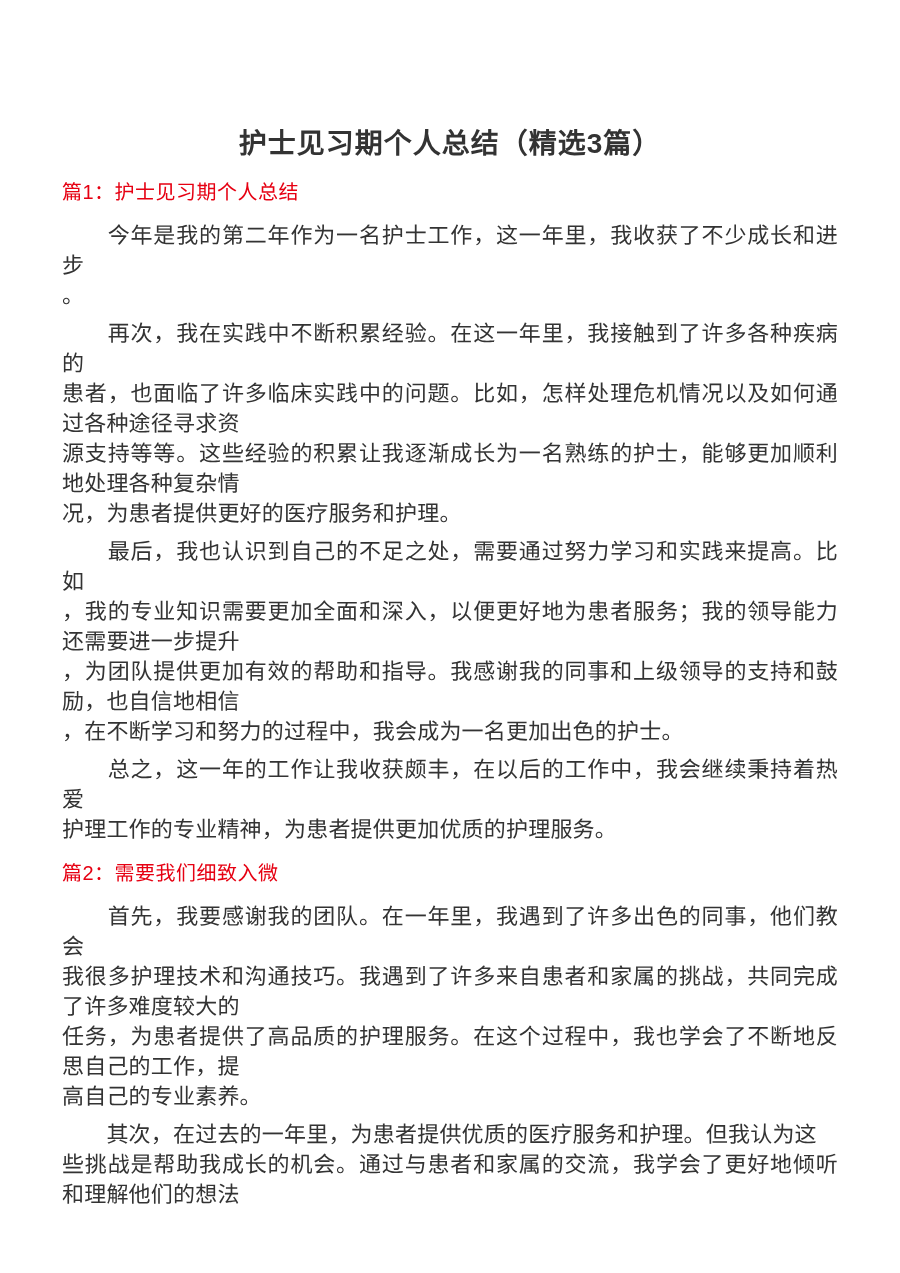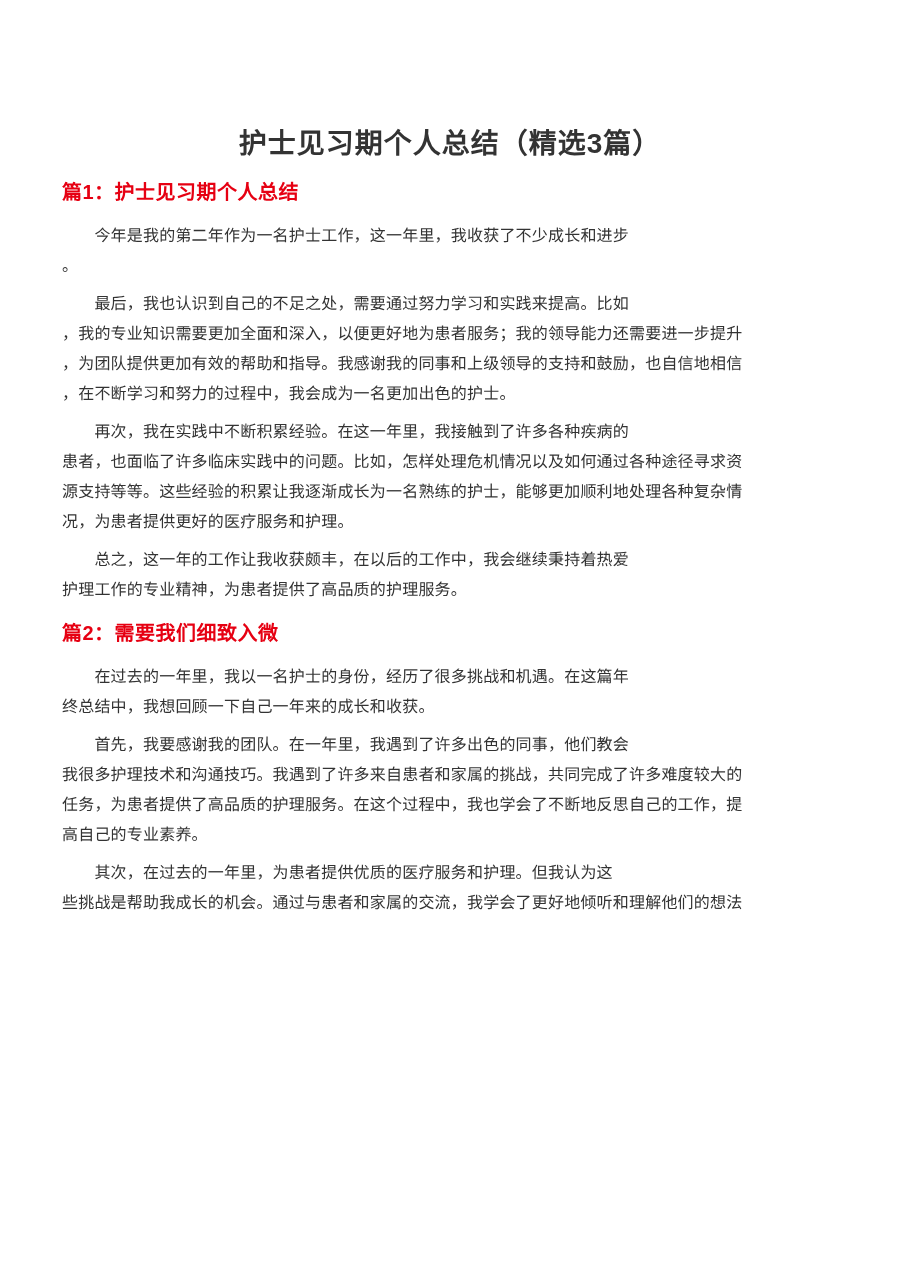--- a/index.html
+++ b/index.html
@@ -25,60 +25,58 @@
     line-height: 40px;
     font-weight: 700;
     text-align: center;
     color: #333333;
     letter-spacing: 1px;
   }
   .sec-heading {
     margin: 14px 0 15px 0;
     font-size: 20px;
     line-height: 28px;
-    font-weight: 700;
+    font-weight: 400;
     color: #e60012;
     letter-spacing: 0.5px;
   }
   .para {
     margin: 0 0 8px 0;
-    font-size: 16px;
+    font-size: 22px;
     line-height: 30px;
     color: #333333;
     white-space: pre-line;
     letter-spacing: 0.2px;
     text-align: justify;
   }
 </style>
 </head>
 <body>
 
 <div class="page">
   <h1 class="doc-title">护士见习期个人总结（精选3篇）</h1>
 
   <section>
     <h2 class="sec-heading">篇1：护士见习期个人总结</h2>
     <p class="para">　　今年是我的第二年作为一名护士工作，这一年里，我收获了不少成长和进步
 。</p>
+    <p class="para">　　再次，我在实践中不断积累经验。在这一年里，我接触到了许多各种疾病的
+患者，也面临了许多临床实践中的问题。比如，怎样处理危机情况以及如何通过各种途径寻求资
+源支持等等。这些经验的积累让我逐渐成长为一名熟练的护士，能够更加顺利地处理各种复杂情
+况，为患者提供更好的医疗服务和护理。</p>
     <p class="para">　　最后，我也认识到自己的不足之处，需要通过努力学习和实践来提高。比如
 ，我的专业知识需要更加全面和深入，以便更好地为患者服务；我的领导能力还需要进一步提升
 ，为团队提供更加有效的帮助和指导。我感谢我的同事和上级领导的支持和鼓励，也自信地相信
 ，在不断学习和努力的过程中，我会成为一名更加出色的护士。</p>
-    <p class="para">　　再次，我在实践中不断积累经验。在这一年里，我接触到了许多各种疾病的
-患者，也面临了许多临床实践中的问题。比如，怎样处理危机情况以及如何通过各种途径寻求资
-源支持等等。这些经验的积累让我逐渐成长为一名熟练的护士，能够更加顺利地处理各种复杂情
-况，为患者提供更好的医疗服务和护理。</p>
     <p class="para">　　总之，这一年的工作让我收获颇丰，在以后的工作中，我会继续秉持着热爱
-护理工作的专业精神，为患者提供了高品质的护理服务。</p>
+护理工作的专业精神，为患者提供更加优质的护理服务。</p>
   </section>
 
   <section>
     <h2 class="sec-heading">篇2：需要我们细致入微</h2>
-    <p class="para">　　在过去的一年里，我以一名护士的身份，经历了很多挑战和机遇。在这篇年
-终总结中，我想回顾一下自己一年来的成长和收获。</p>
     <p class="para">　　首先，我要感谢我的团队。在一年里，我遇到了许多出色的同事，他们教会
 我很多护理技术和沟通技巧。我遇到了许多来自患者和家属的挑战，共同完成了许多难度较大的
 任务，为患者提供了高品质的护理服务。在这个过程中，我也学会了不断地反思自己的工作，提
 高自己的专业素养。</p>
     <p class="para">　　其次，在过去的一年里，为患者提供优质的医疗服务和护理。但我认为这
 些挑战是帮助我成长的机会。通过与患者和家属的交流，我学会了更好地倾听和理解他们的想法</p>
   </section>
 </div>
 
 </body></html>

